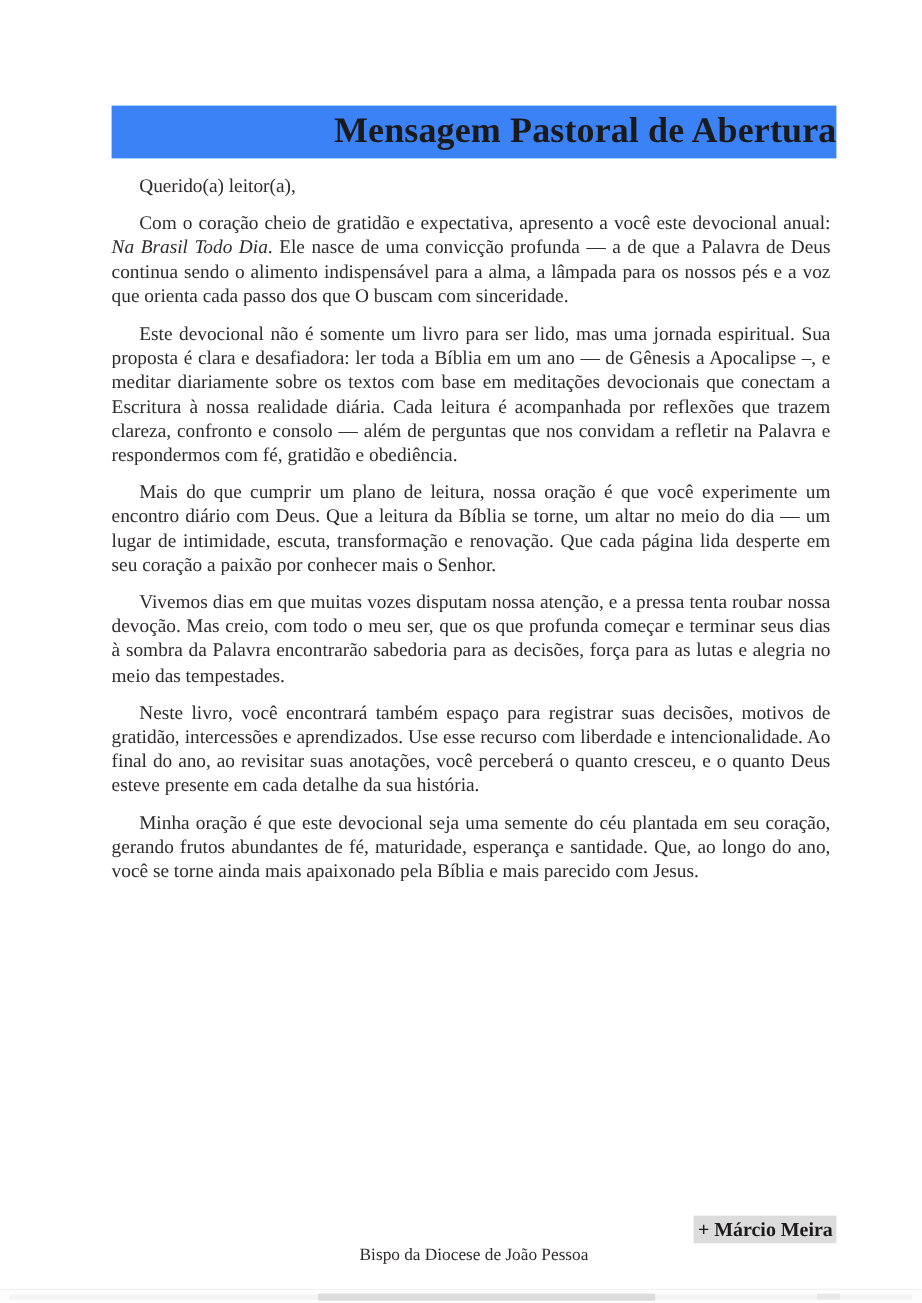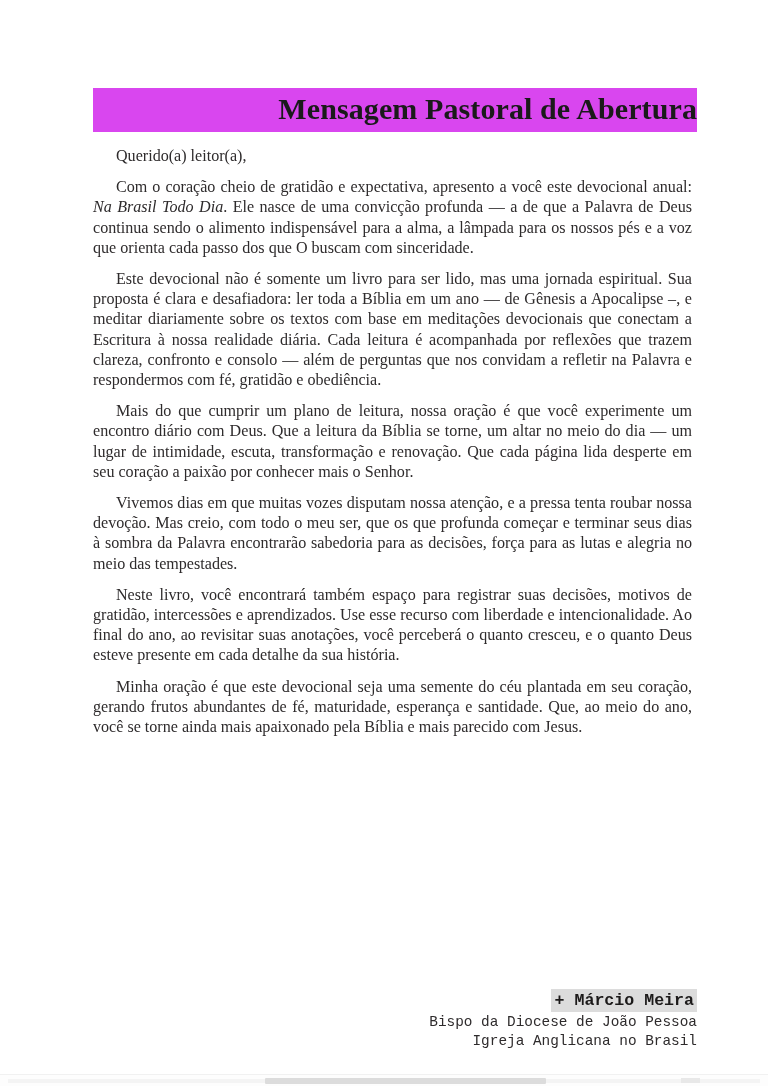--- a/index.html
+++ b/index.html
@@ -40,21 +40,21 @@
     padding: 0;
     position: absolute;
     top: 88px;
     left: 0;
     width: 604px;
   }
   .doc-title {
     display: block;
     margin: 0;
     padding: 4px 0 6px 0;
-    background: #d946ef;
+    background: #3b82f6;
     font-family: "Liberation Serif", "DejaVu Serif", serif;
     font-weight: bold;
     font-size: 30px;
     line-height: 34px;
     letter-spacing: 0.1px;
     text-align: right;
     color: #1a1a1a;
     white-space: nowrap;
   }
 
@@ -83,43 +83,43 @@
     margin-bottom: 12px;
     text-align: left;
   }
   em.book-title {
     font-style: italic;
   }
 
   
   .signature {
     position: absolute;
-    top: 989px;
+    top: 1013px;
     left: 0;
     width: 604px;
     text-align: right;
-    font-family: Liberation Mono, monospace;
   }
   .sig-name {
     display: inline-block;
     background: #dcdcdc;
     font-weight: bold;
     font-size: 16.6px;
     line-height: 21px;
     padding: 1px 3px 1px 4px;
     color: #1c1a1a;
     white-space: nowrap;
   }
   .sig-line {
     display: block;
     font-size: 14.4px;
     line-height: 18px;
     color: #2e2b2c;
     white-space: nowrap;
     margin-top: 1px;
+    text-align: center;
   }
 
   
   .scrollbar {
     position: absolute;
     left: 0;
     bottom: 0;
     width: 768px;
     height: 11px;
     background: #fdfdfd;
@@ -169,28 +169,27 @@
       <p class="para"><span>Com o coração cheio de gratidão e expectativa, apresento a você este devocional anual: </span><em class="book-title">Na Brasil Todo Dia</em><span>. Ele nasce de uma convicção profunda — a de que a Palavra de Deus continua sendo o alimento indispensável para a alma, a lâmpada para os nossos pés e a voz que orienta cada passo dos que O buscam com sinceridade.</span></p>
 
       <p class="para">Este devocional não é somente um livro para ser lido, mas uma jornada espiritual. Sua proposta é clara e desafiadora: ler toda a Bíblia em um ano — de Gênesis a Apocalipse –, e meditar diariamente sobre os textos com base em meditações devocionais que conectam a Escritura à nossa realidade diária. Cada leitura é acompanhada por reflexões que trazem clareza, confronto e consolo — além de perguntas que nos convidam a refletir na Palavra e respondermos com fé, gratidão e obediência.</p>
 
       <p class="para">Mais do que cumprir um plano de leitura, nossa oração é que você experimente um encontro diário com Deus. Que a leitura da Bíblia se torne, um altar no meio do dia — um lugar de intimidade, escuta, transformação e renovação. Que cada página lida desperte em seu coração a paixão por conhecer mais o Senhor.</p>
 
       <p class="para">Vivemos dias em que muitas vozes disputam nossa atenção, e a pressa tenta roubar nossa devoção. Mas creio, com todo o meu ser, que os que profunda começar e terminar seus dias à sombra da Palavra encontrarão sabedoria para as decisões, força para as lutas e alegria no meio das tempestades.</p>
 
       <p class="para">Neste livro, você encontrará também espaço para registrar suas decisões, motivos de gratidão, intercessões e aprendizados. Use esse recurso com liberdade e intencionalidade. Ao final do ano, ao revisitar suas anotações, você perceberá o quanto cresceu, e o quanto Deus esteve presente em cada detalhe da sua história.</p>
 
-      <p class="para">Minha oração é que este devocional seja uma semente do céu plantada em seu coração, gerando frutos abundantes de fé, maturidade, esperança e santidade. Que, ao meio do ano, você se torne ainda mais apaixonado pela Bíblia e mais parecido com Jesus.</p>
+      <p class="para">Minha oração é que este devocional seja uma semente do céu plantada em seu coração, gerando frutos abundantes de fé, maturidade, esperança e santidade. Que, ao longo do ano, você se torne ainda mais apaixonado pela Bíblia e mais parecido com Jesus.</p>
 
     </div>
 
     <div class="signature">
       <span class="sig-name">+ Márcio Meira</span>
       <span class="sig-line">Bispo da Diocese de João Pessoa</span>
-      <span class="sig-line">Igreja Anglicana no Brasil</span>
     </div>
 
   </div>
 </div>
 
 <div class="scrollbar">
   <div class="scrollbar-track"></div>
   <div class="scrollbar-thumb"></div>
   <div class="scrollbar-corner"></div>
 </div>

